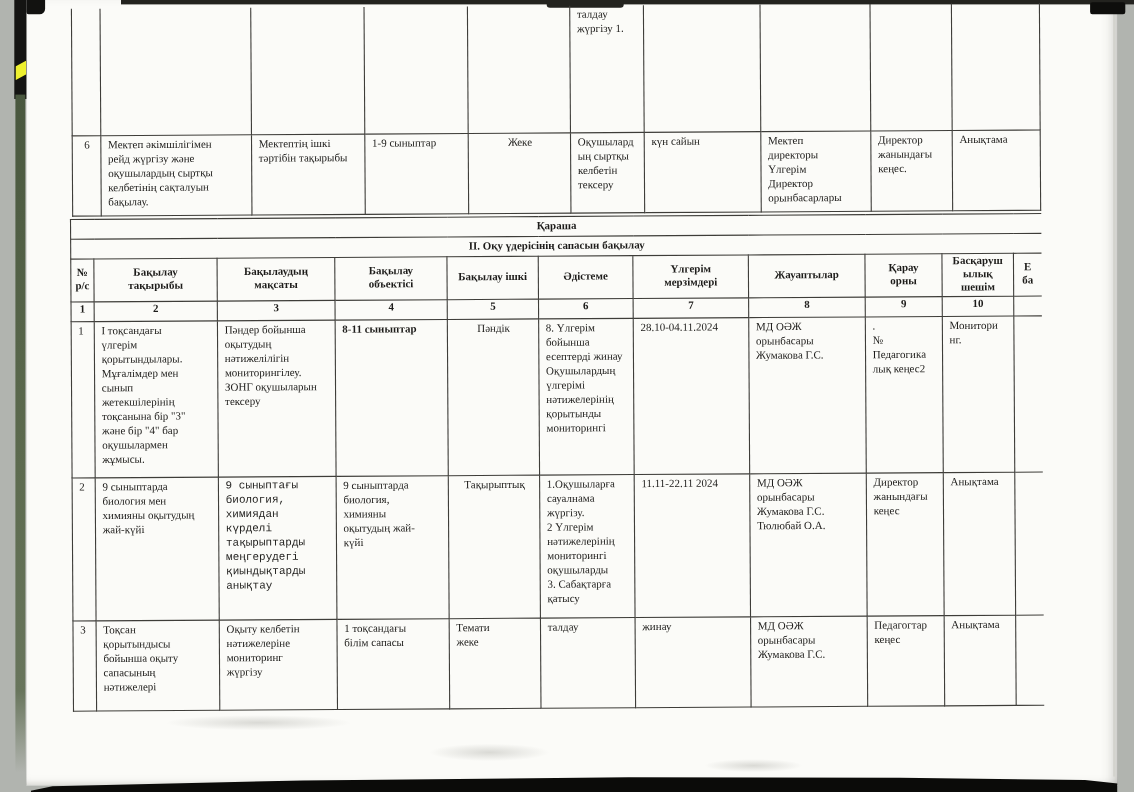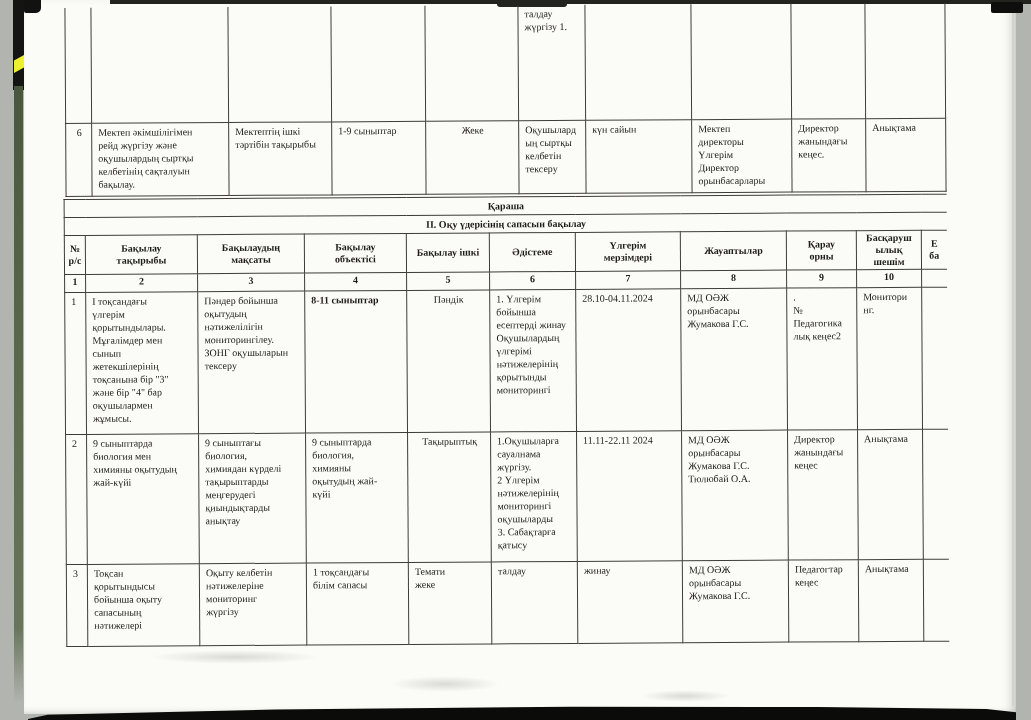--- a/index.html
+++ b/index.html
@@ -48,21 +48,21 @@
   .t2 td{line-height:13.5px;}
   .t2 td:last-child{border-right:none;}
   tr.rm{height:18px;} tr.rs{height:16px;}
   tr.hdr{height:38px;}
   .t2 tr.hdr td{font-weight:bold;text-align:center;vertical-align:middle;line-height:12px;padding:1px 2px;}
   tr.nums{height:18px;}
   .t2 tr.nums td{font-weight:bold;text-align:center;line-height:12px;padding:1px 2px;}
   tr.d1{height:142px;} tr.d2{height:130px;} tr.d3{height:82px;}
   td.c{text-align:center;} td.b{font-weight:bold;} td.vm{vertical-align:middle;}
   td.span-title{font-weight:bold;text-align:center;font-size:11px;line-height:15px;padding:1px 0 1px 60px;}
-  td.pt{padding-top:18px;}
+  td.pt{padding-top:18px;font-family:Liberation Mono, monospace;}
 </style>
 </head>
 <body>
 
 <div class="page"></div>
 <div class="fold"></div>
 <div class="strip-black"></div>
 <div class="strip-olive"></div>
 <div class="yellow-mark"></div>
 <div class="top-band"></div>
@@ -200,21 +200,21 @@
 оқушылармен
 жұмысы.</td>
       <td>Пәндер бойынша
 оқытудың
 нәтижелілігін
 мониторингілеу.
 ЗОНГ оқушыларын
 тексеру</td>
       <td class="b">8-11 сыныптар</td>
       <td class="c vm">Пәндік</td>
-      <td>1. Үлгерім
+      <td>8. Үлгерім
 бойынша
 есептерді жинау
 Оқушылардың
 үлгерімі
 нәтижелерінің
 қорытынды
 мониторингі</td>
       <td>28.10-04.11.2024</td>
       <td>МД ОӘЖ
 орынбасары

